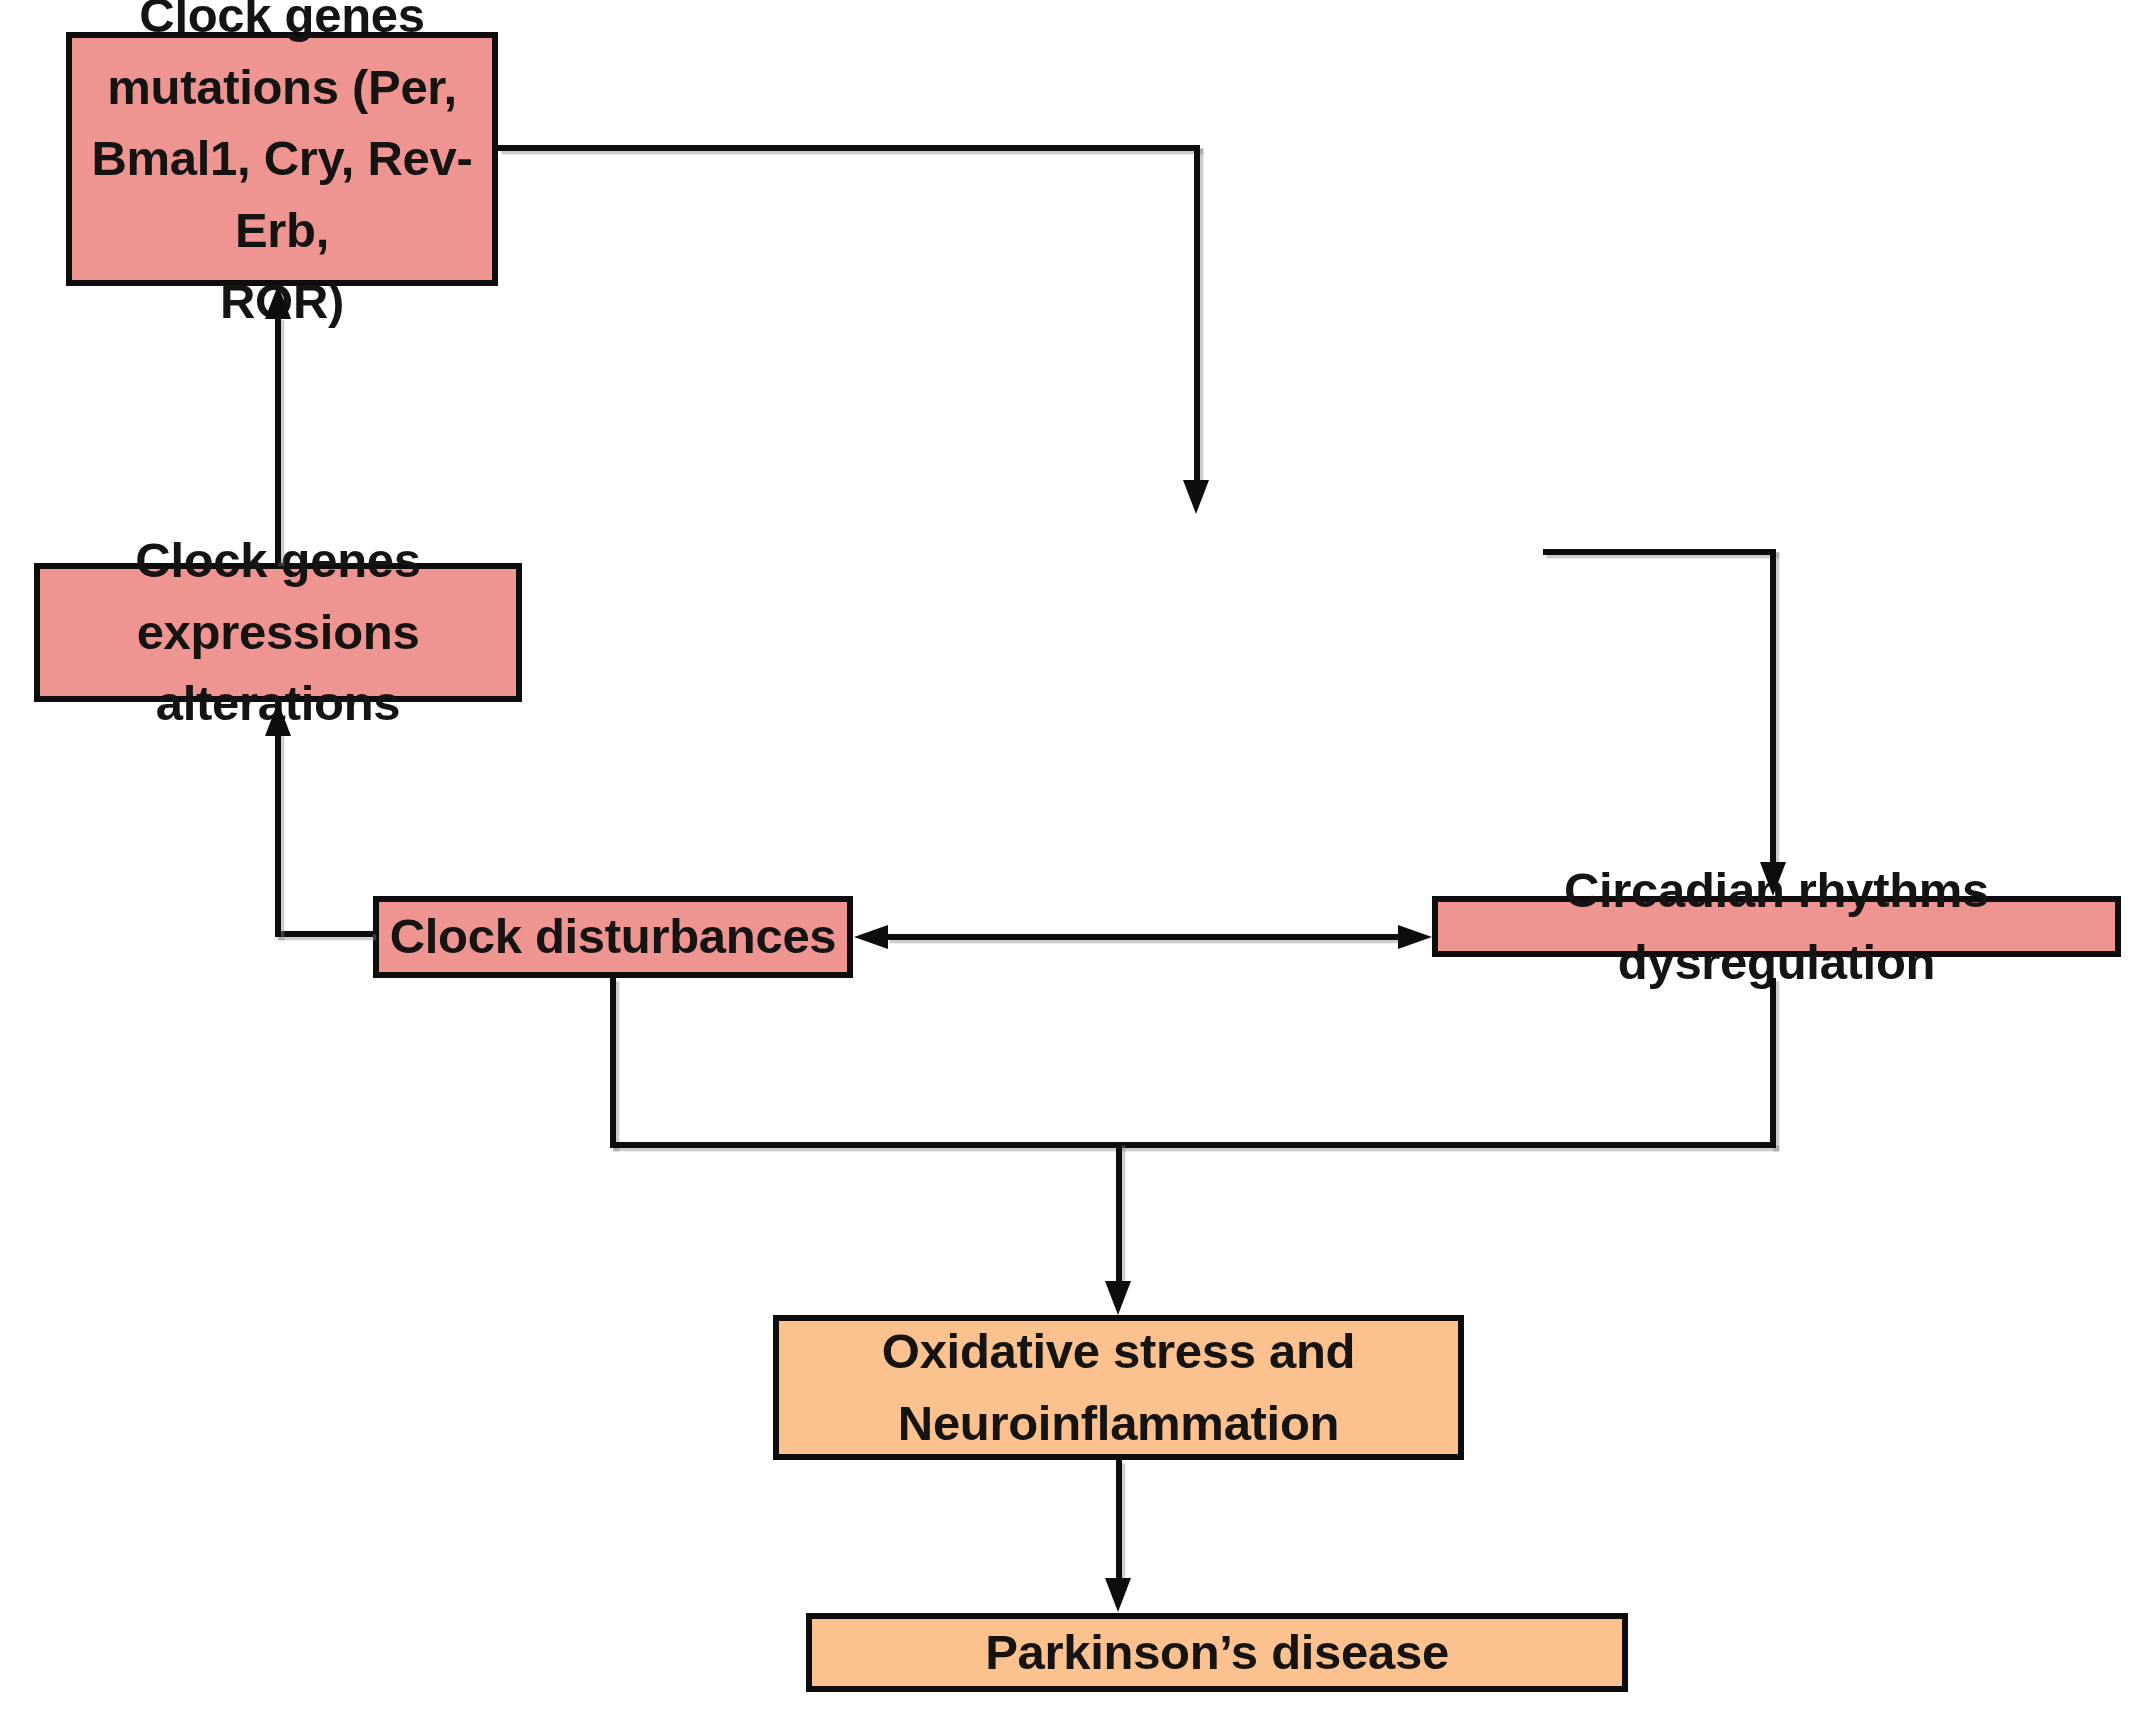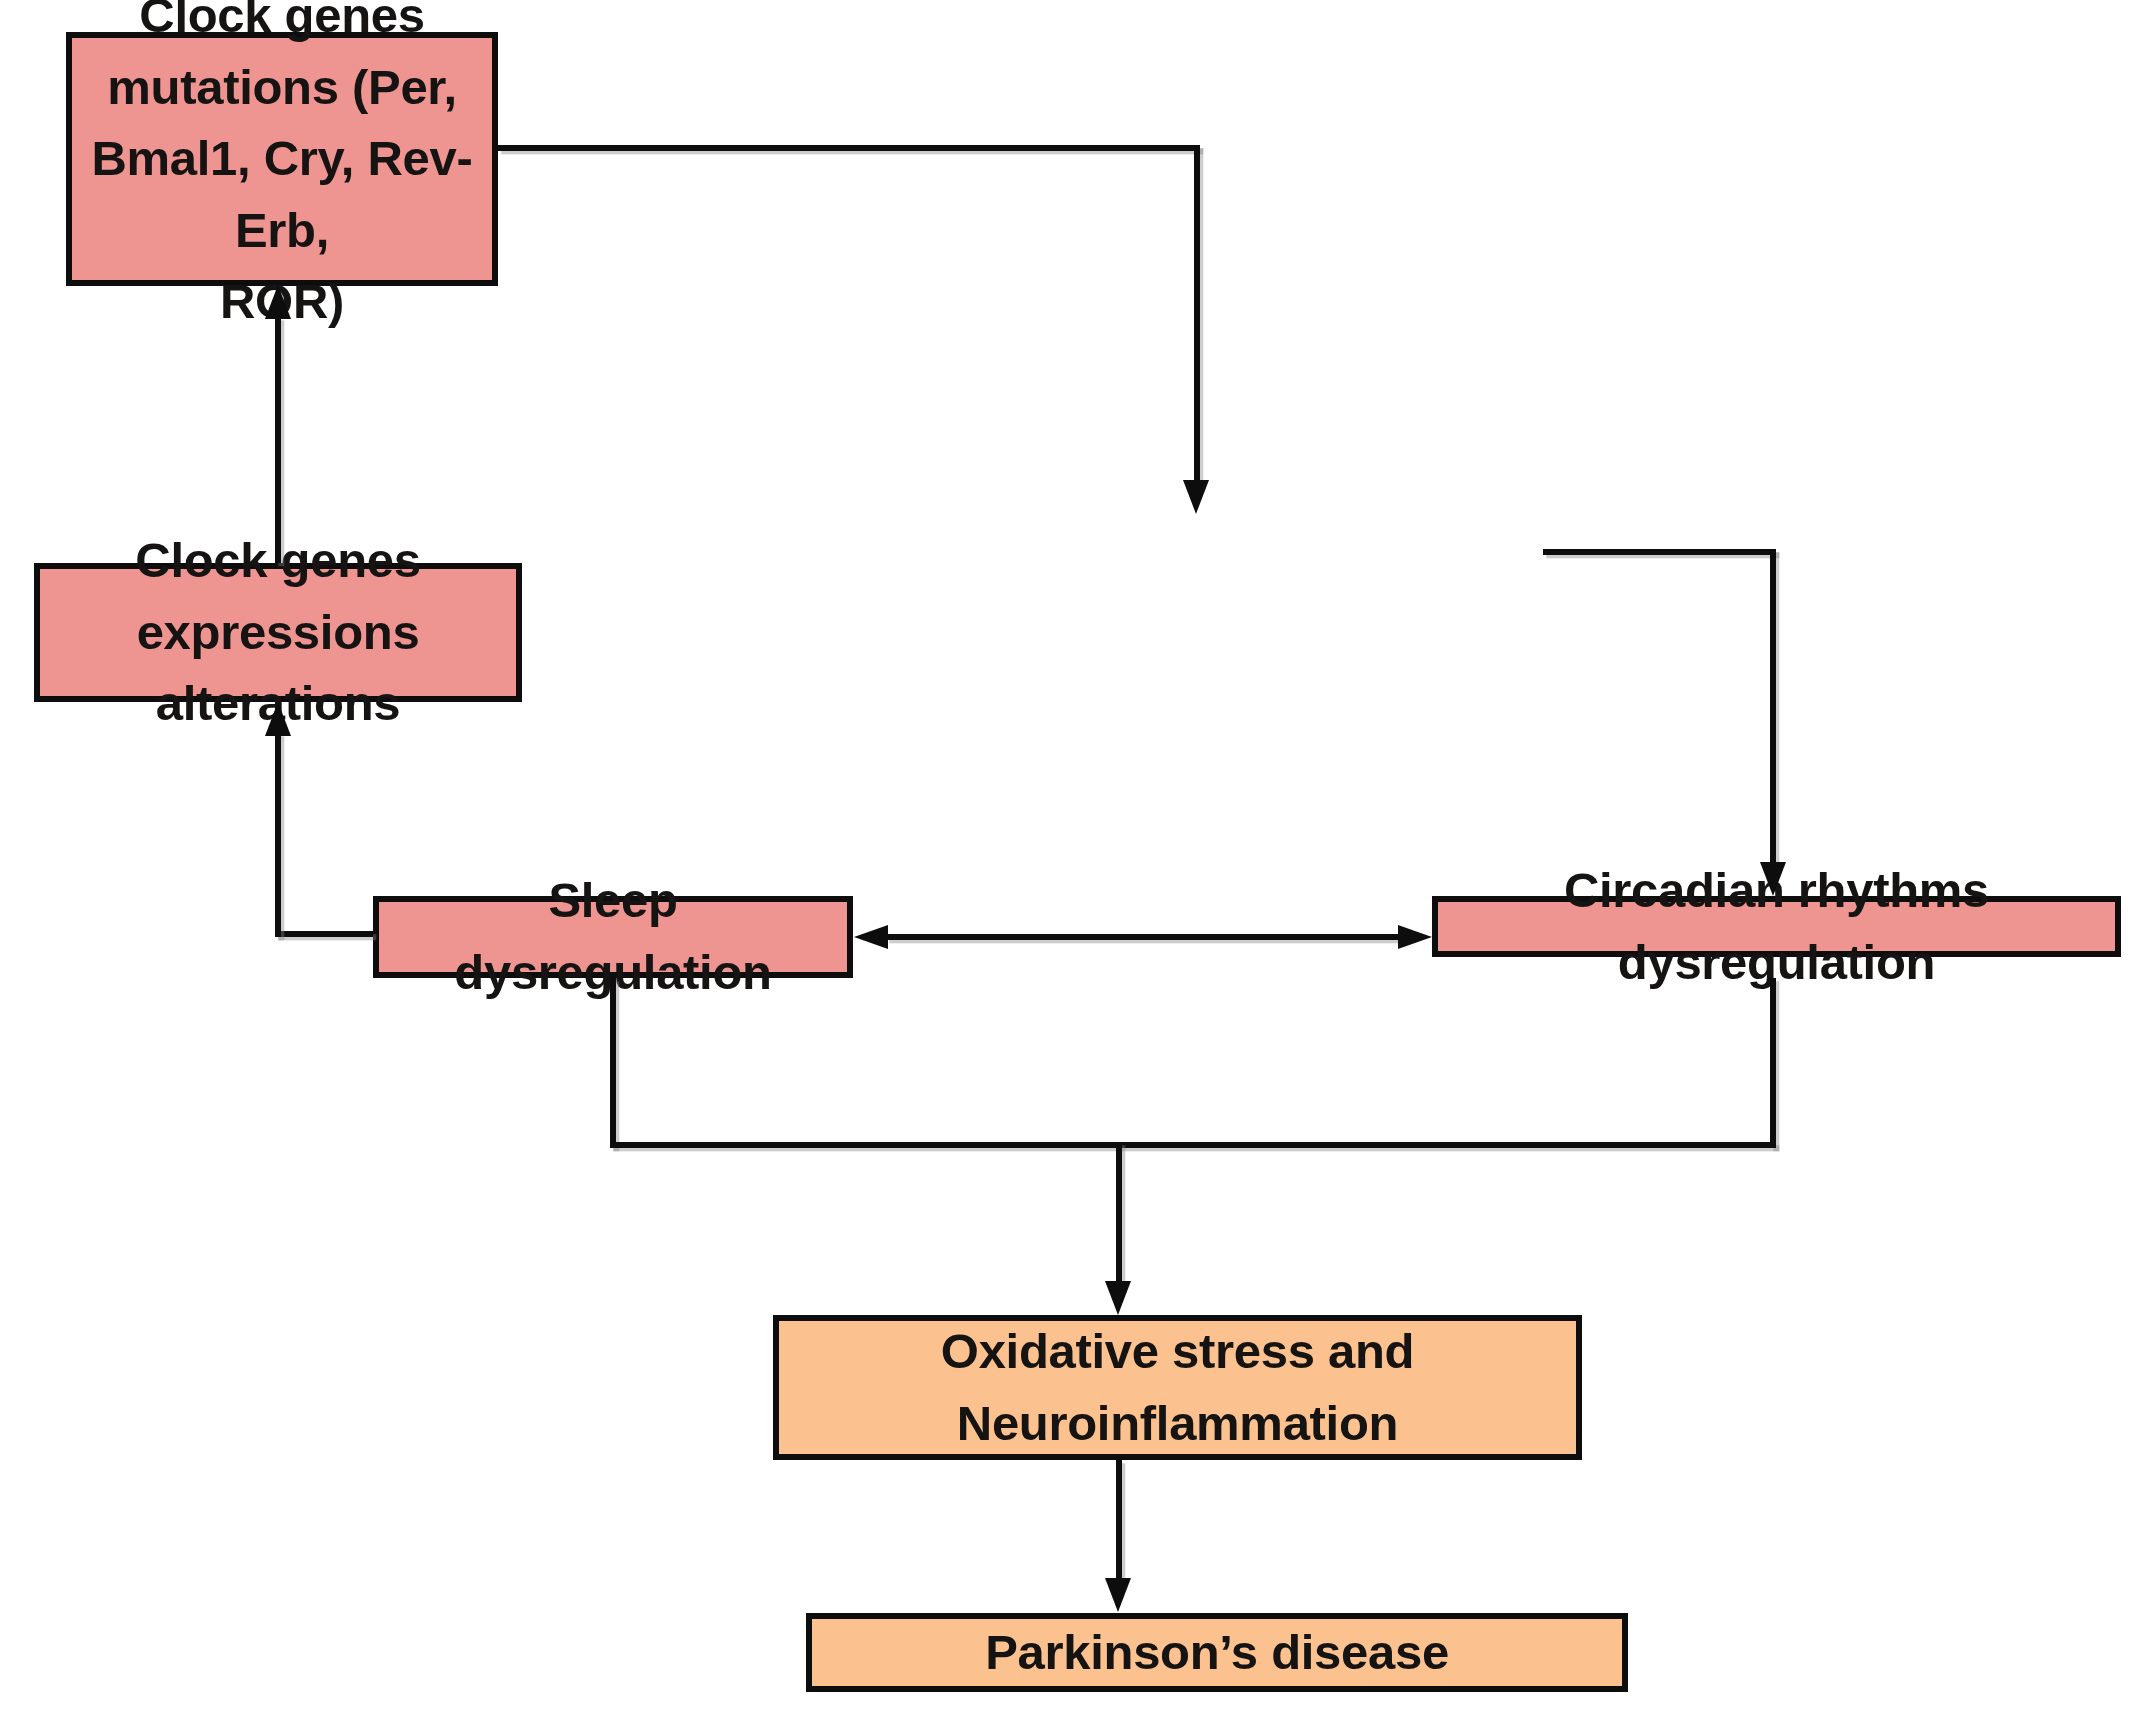--- a/index.html
+++ b/index.html
@@ -35,21 +35,21 @@
   }
   .node.pink   { background: var(--node-pink, #EE9592); }
   .node.orange { background: var(--node-orange, #FBC28F); }
 
   
   #node-clock-mutations   { left: 66px;  top: 32px;   width: 432px;  height: 254px; }
   #node-clock-expressions { left: 34px;   top: 563px;  width: 488px;  height: 139px; }
   #node-scn               { left: 854px; top: 515px;  width: 689px; height: 81px; }
   #node-sleep             { left: 373px;  top: 896px; width: 480px;  height: 82px; }
   #node-circadian         { left: 1432px; top: 896px; width: 689px; height: 61px; }
-  #node-oxidative         { left: 773px; top: 1315px; width: 809px; height: 145px; }
+  #node-oxidative         { left: 773px; top: 1315px; width: 691px; height: 145px; }
   #node-parkinsons        { left: 806px; top: 1613px; width: 822px; height: 79px; }
 
   
   .edge {
     position: absolute;
     background: var(--arrow, #0d0d0d);
     box-shadow: 3.3px 3.3px 0 rgba(130,130,130,0.40);
   }
   
   .arrowhead { position: absolute; width: 0; height: 0; }
@@ -70,21 +70,21 @@
 ROR)</span>
   </div>
 
   <div class="node pink" id="node-clock-expressions">
     <span class="label">Clock genes
 expressions alterations</span>
   </div>
 
 
   <div class="node pink" id="node-sleep">
-    <span class="label">Sleep dysregulation</span>
+    <span class="label">Clock disturbances</span>
   </div>
 
   <div class="node pink" id="node-circadian">
     <span class="label">Circadian rhythms dysregulation</span>
   </div>
 
   <div class="node orange" id="node-oxidative">
     <span class="label">Oxidative stress and
 Neuroinflammation</span>
   </div>

